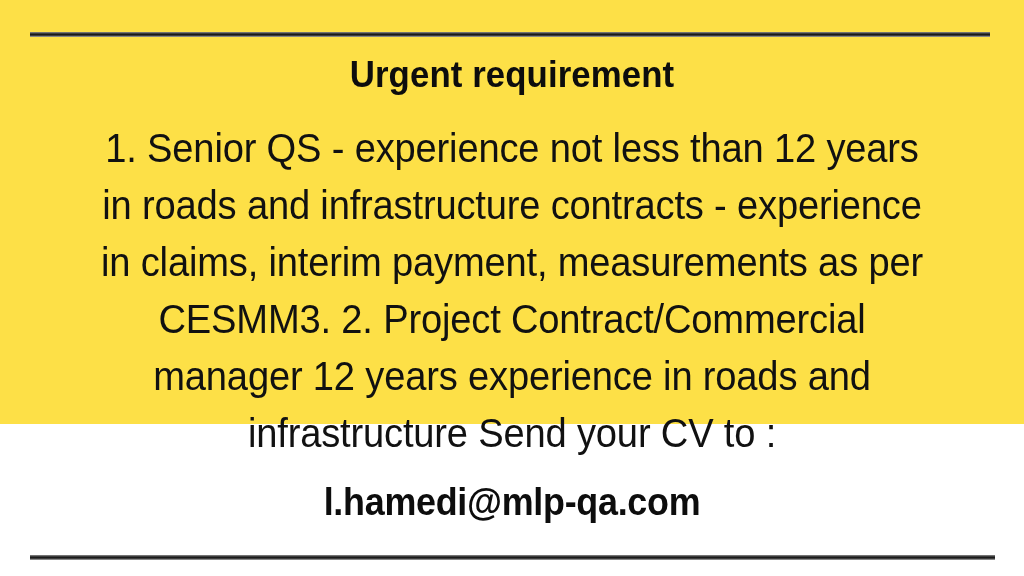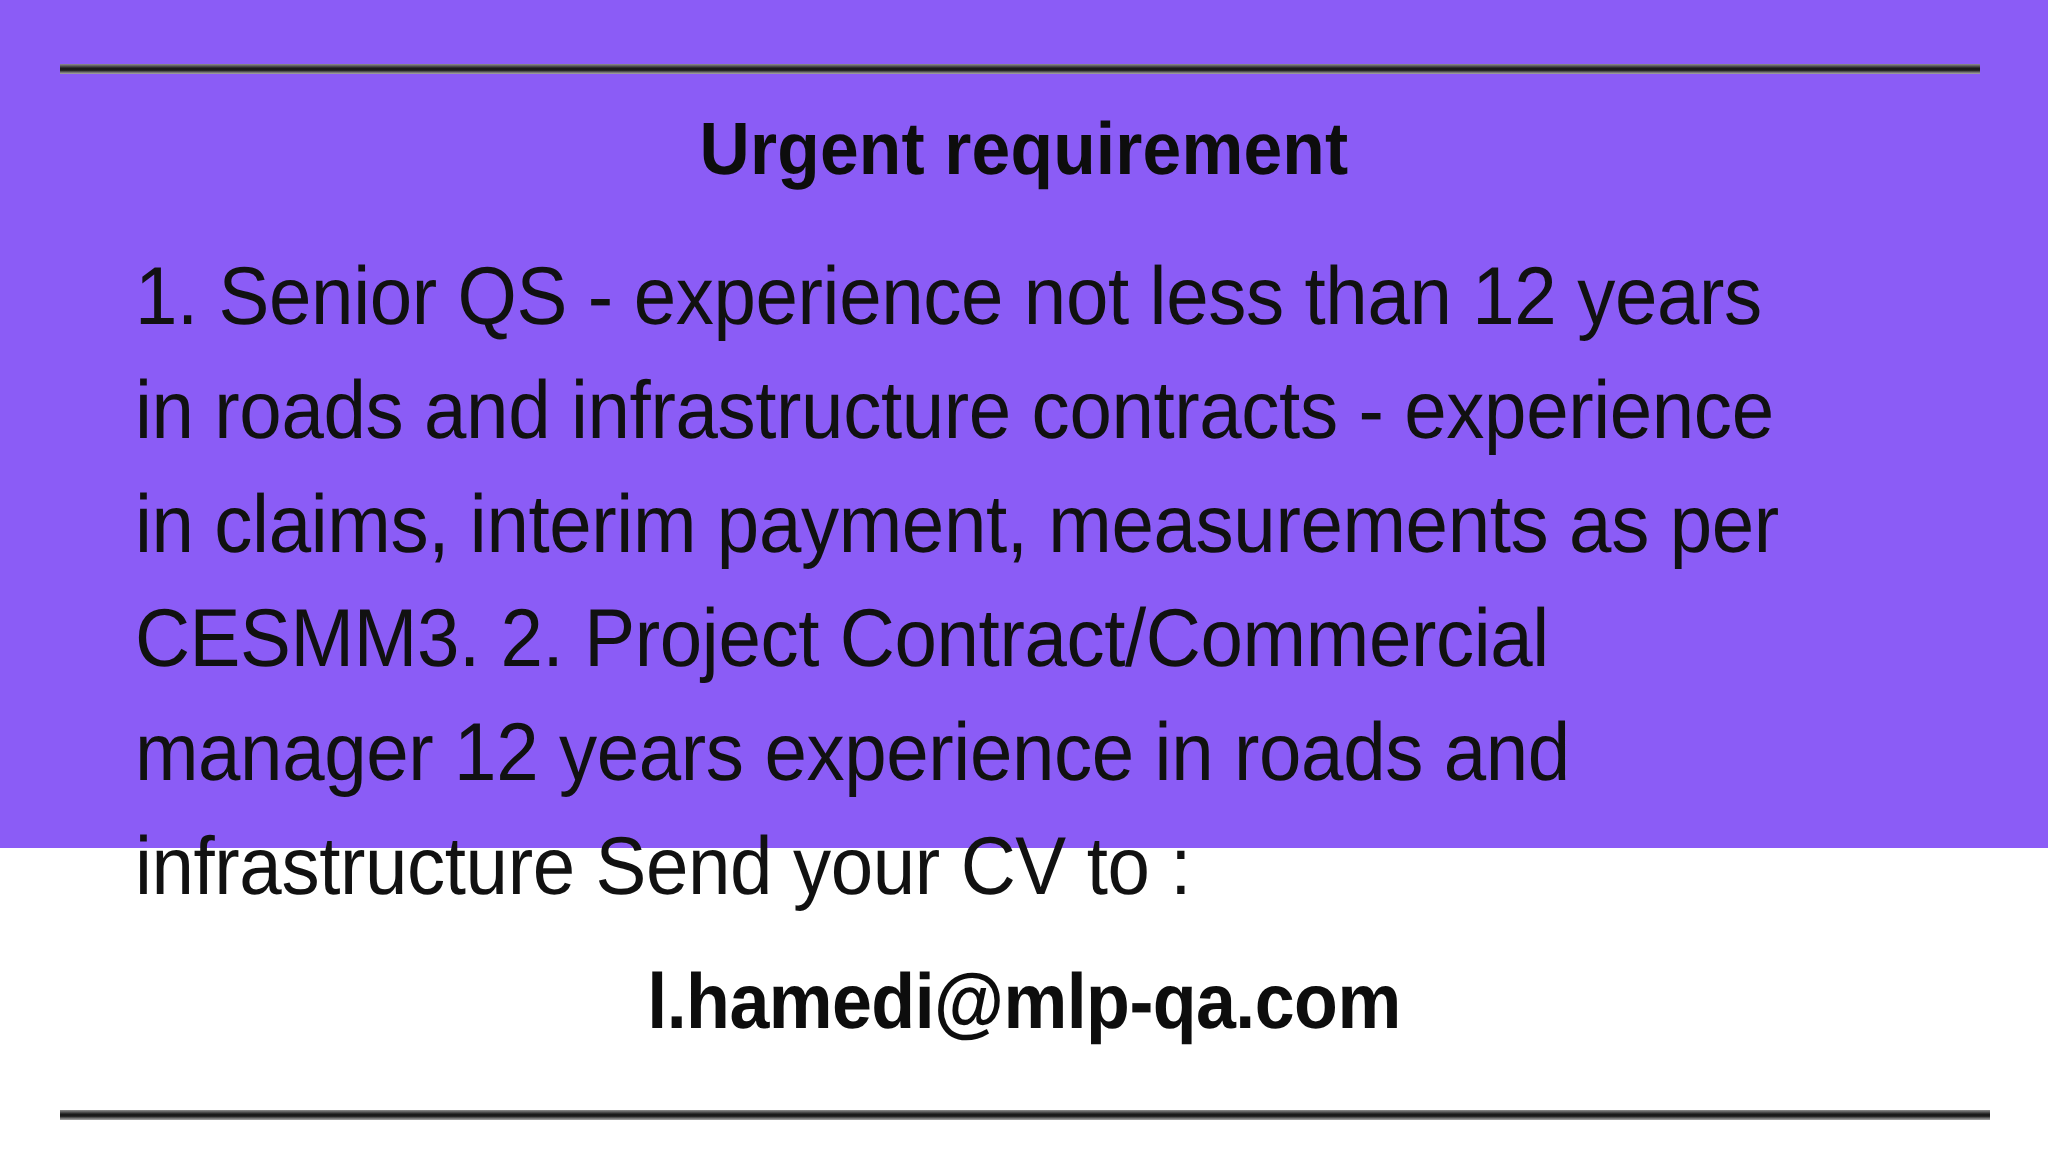--- a/index.html
+++ b/index.html
@@ -14,21 +14,21 @@
     font-family: "Liberation Sans", "DejaVu Sans", sans-serif;
     color: #101010;
     overflow: hidden;
   }
 
   .notice {
     position: relative;
     width: 1024px;
     height: 424px;
     box-sizing: border-box;
-    background: #8b5cf6;
+    background: #fde047;
   }
 
   
   .rule {
     position: absolute;
     height: 5px;
     background: linear-gradient(
         to bottom,
         #8e8e8e 0%,
         #5d5d5d 18%,
@@ -65,20 +65,21 @@
     transform-origin: center top;
     white-space: nowrap;
   }
 
   
   .body-block {
     position: absolute;
     left: 34px;
     right: 34px;
     top: 120px;
+    text-align: center;
   }
   .body-line {
     font-size: 41px;
     line-height: 57px;
     font-weight: normal;
     color: #111111;
     white-space: nowrap;
     transform: scaleX(0.93);
     transform-origin: center center;
     letter-spacing: -0.2px;

